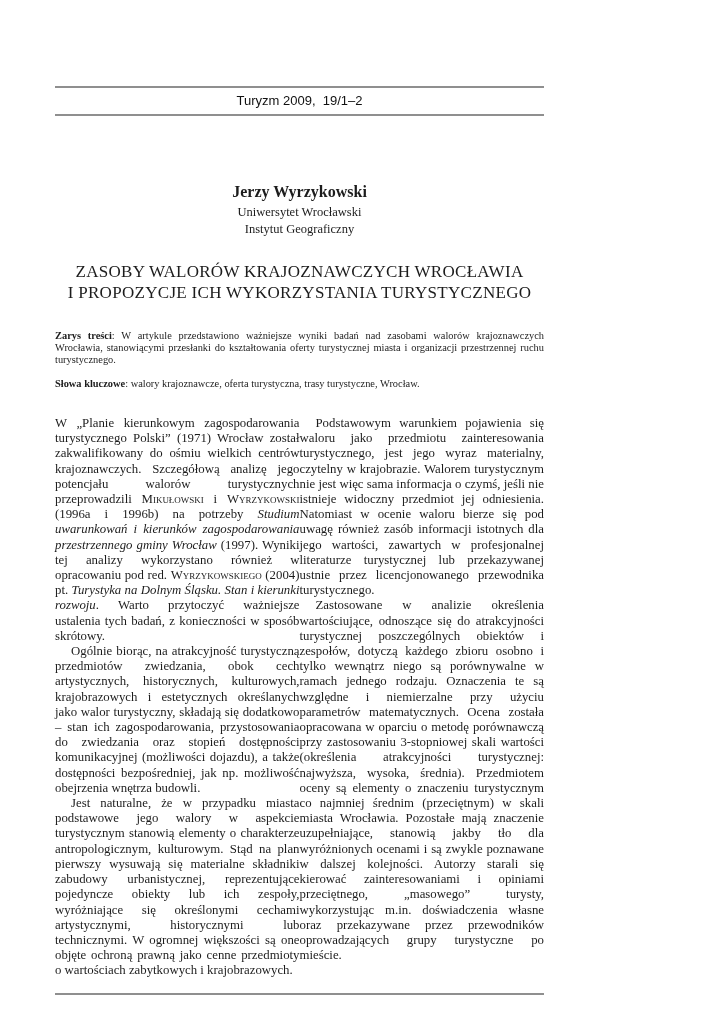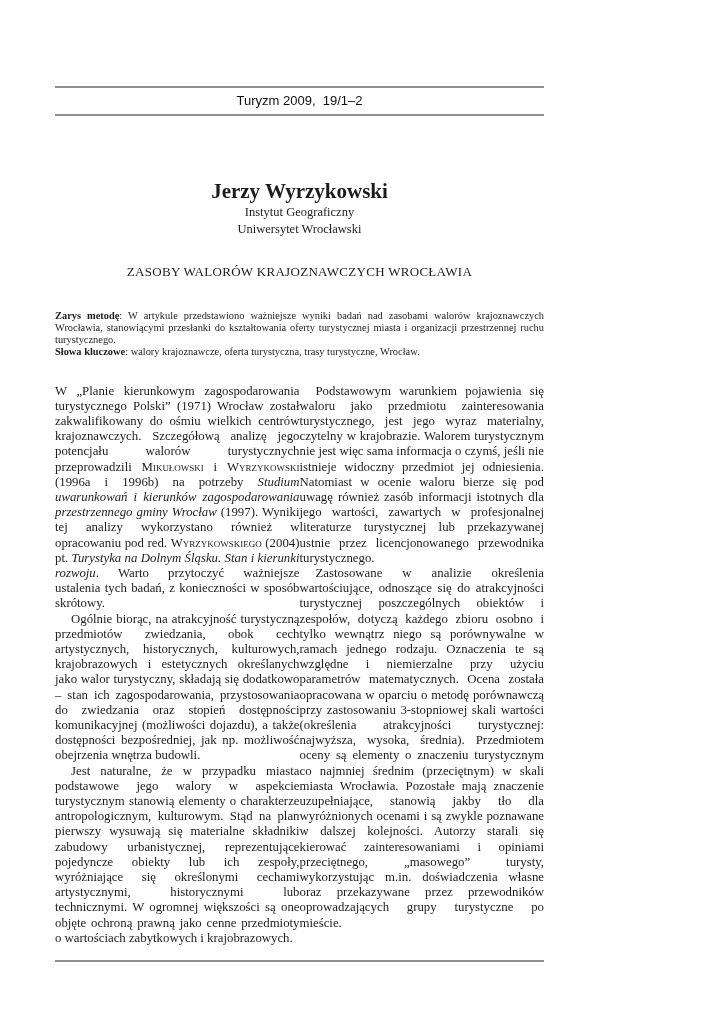--- a/index.html
+++ b/index.html
@@ -22,36 +22,37 @@
   .rule-top{margin-top:86px;}
   .journal-line{
     text-align:center;
     font-family:"Liberation Sans", sans-serif;
     font-size:13px;
     color:#111;
     padding:5px 0 6px 0;
     white-space:pre;
   }
   .author-block{text-align:center;margin-top:66px;}
-  .author-name{font-size:21px;font-weight:bold;line-height:19px;margin-bottom:3px;}
+  .author-name{font-size:16px;font-weight:bold;line-height:19px;margin-bottom:3px;}
   .author-aff{font-size:12.5px;line-height:17px;}
   .article-title{
     text-align:center;
     margin-top:24px;
-    font-size:13px;
+    font-size:17px;
     line-height:20.5px;
     letter-spacing:0.3px;
   }
   .abstract{
     margin-top:27px;
     font-size:10.4px;
     line-height:12px;
     text-align:justify;
   }
   .keywords{
+    margin-top:12px;
     font-size:10.4px;
     line-height:12px;
   }
   .bold{font-weight:bold;}
   .columns{
     display:flex;
     margin-top:26px;
   }
   .col{
     width:297px;
@@ -70,29 +71,30 @@
 <body>
 
 <div class="page">
 
   <div class="rule rule-top"></div>
   <div class="journal-line">Turyzm 2009,  19/1–2</div>
   <div class="rule"></div>
 
   <div class="author-block">
     <div class="author-name">Jerzy Wyrzykowski</div>
+    <div class="author-aff">Uniwersytet Wrocławski</div>
     <div class="author-aff">Instytut Geograficzny</div>
-    <div class="author-aff">Uniwersytet Wrocławski</div>
   </div>
 
   <div class="article-title">
     <div>ZASOBY WALORÓW KRAJOZNAWCZYCH WROCŁAWIA</div>
+    <div>I PROPOZYCJE ICH WYKORZYSTANIA TURYSTYCZNEGO</div>
   </div>
 
-  <div class="abstract"><span class="bold">Zarys metodę</span><span>: W artykule przedstawiono ważniejsze wyniki badań nad zasobami walorów krajoznawczych Wrocławia, stanowiącymi przesłanki do kształtowania oferty turystycznej miasta i organizacji przestrzennej ruchu turystycznego.</span></div>
+  <div class="abstract"><span class="bold">Zarys treści</span><span>: W artykule przedstawiono ważniejsze wyniki badań nad zasobami walorów krajoznawczych Wrocławia, stanowiącymi przesłanki do kształtowania oferty turystycznej miasta i organizacji przestrzennej ruchu turystycznego.</span></div>
 
   <div class="keywords"><span class="bold">Słowa kluczowe</span><span>: walory krajoznawcze, oferta turystyczna, trasy turystyczne, Wrocław.</span></div>
 
   <div class="columns">
     <div class="col">
         <p class="body-para"><span class="run-n">W „Planie kierunkowym zagospodarowania turystycznego Polski” (1971) Wrocław został zakwalifikowany do ośmiu wielkich centrów krajoznawczych. Szczegółową analizę jego potencjału walorów turystycznych przeprowadzili </span><span class="run-sc">Mikułowski</span><span class="run-n"> i </span><span class="run-sc">Wyrzykowski</span><span class="run-n"> (1996a i 1996b) na potrzeby </span><span class="run-i">Studium uwarunkowań i kierunków zagospodarowania przestrzennego gminy Wrocław</span><span class="run-n"> (1997). Wyniki tej analizy wykorzystano również w opracowaniu pod red. </span><span class="run-sc">Wyrzykowskiego</span><span class="run-n"> (2004) pt. </span><span class="run-i">Turystyka na Dolnym Śląsku. Stan i kierunki rozwoju</span><span class="run-n">. Warto przytoczyć ważniejsze ustalenia tych badań, z konieczności w sposób skrótowy.</span></p>
         <p class="body-para indent"><span class="run-n">Ogólnie biorąc, na atrakcyjność turystyczną przedmiotów zwiedzania, obok cech artystycznych, historycznych, kulturowych, krajobrazowych i estetycznych określanych jako walor turystyczny, składają się dodatkowo – stan ich zagospodarowania, przystosowania do zwiedzania oraz stopień dostępności komunikacyjnej (możliwości dojazdu), a także dostępności bezpośredniej, jak np. możliwość obejrzenia wnętrza budowli.</span></p>
         <p class="body-para indent"><span class="run-n">Jest naturalne, że w przypadku miasta podstawowe jego walory w aspekcie turystycznym stanowią elementy o charakterze antropologicznym, kulturowym. Stąd na plan pierwszy wysuwają się materialne składniki zabudowy urbanistycznej, reprezentujące pojedyncze obiekty lub ich zespoły, wyróżniające się określonymi cechami artystycznymi, historycznymi lub technicznymi. W ogromnej większości są one objęte ochroną prawną jako cenne przedmioty o wartościach zabytkowych i krajobrazowych.</span></p>
       </div>
     <div class="col">

